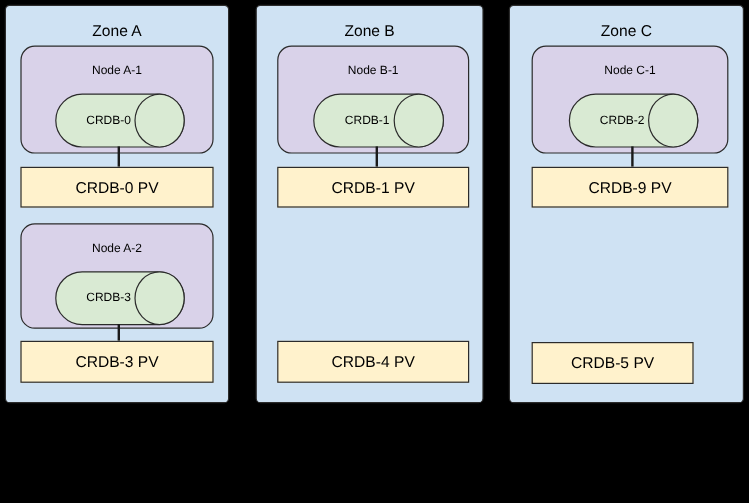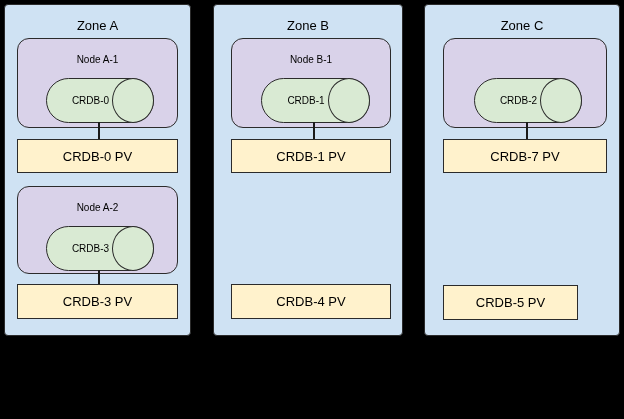--- a/index.html
+++ b/index.html
@@ -127,28 +127,29 @@
 
     <div class="pv" style="left:17px;top:279px;width:160px;height:35px;">
       <span class="pv-label">CRDB-4 PV</span>
     </div>
   </div>
 
   <div class="zone" style="left:424px;top:4px;width:196px;height:332px;">
     <div class="zone-label">Zone C</div>
 
     <div class="node" style="left:18px;top:33px;width:164px;height:90px;">
+      <div class="node-label">Node C-1</div>
       <div class="pod" style="left:30px;top:39px;width:108px;height:45px;">
         <div class="pod-cap"></div>
         <div class="pod-label">CRDB-2</div>
       </div>
     </div>
     <div class="connector" style="left:101px;top:117px;height:17px;"></div>
     <div class="pv" style="left:18px;top:134px;width:164px;height:34px;">
-      <span class="pv-label">CRDB-7 PV</span>
+      <span class="pv-label">CRDB-9 PV</span>
     </div>
 
     <div class="pv" style="left:18px;top:280px;width:135px;height:35px;">
       <span class="pv-label">CRDB-5 PV</span>
     </div>
   </div>
 
 </div>
 
 </body></html>

